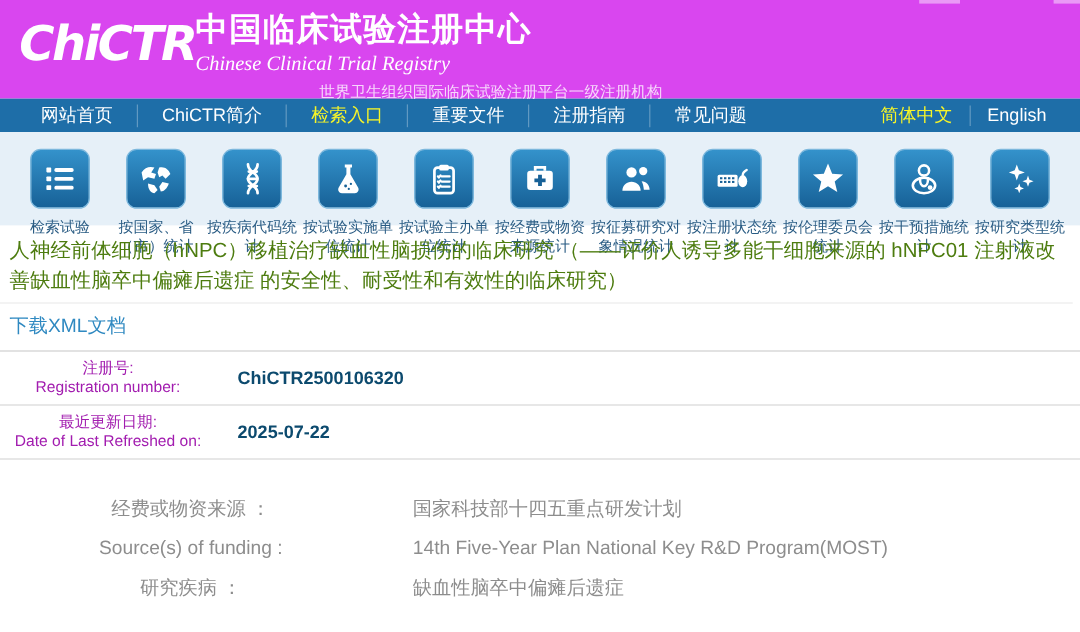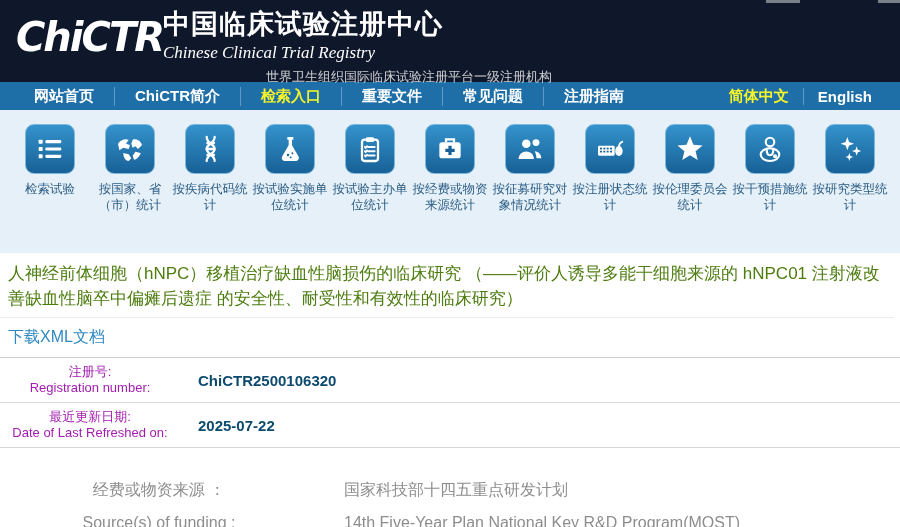--- a/index.html
+++ b/index.html
@@ -1,44 +1,44 @@
 <!DOCTYPE html>
 <html><head>
 <meta charset="utf-8">
 <style>
   * { margin:0; padding:0; box-sizing:border-box; }
   html,body { width:900px; height:527px; overflow:hidden; background:#fff;
     font-family:"Liberation Sans","DejaVu Sans",sans-serif; }
 
   
-  .header { position:relative; height:82px; background:#0f172a; color:#fff; }
+  .header { position:relative; height:82px; background:#d946ef; color:#fff; }
   .logo { position:absolute; left:16px; top:14px; font-family:"DejaVu Sans",sans-serif;
     font-weight:bold; font-style:italic; font-size:40px; letter-spacing:-2px; }
   .head-text { position:absolute; left:163px; top:6px; }
   .head-zh { font-size:27px; font-weight:bold; letter-spacing:1px; }
   .head-en { font-family:"Liberation Serif","DejaVu Serif",serif; font-style:italic;
     font-size:17px; margin-top:1px; }
   .head-sub { font-size:13px; color:rgba(255,255,255,.78); margin-top:5px; margin-left:103px; }
   .top-frag { position:absolute; top:0; height:3px; background:rgba(255,255,255,.45); }
   .frag1 { left:766px; width:34px; }
   .frag2 { left:878px; width:22px; }
 
   
   .nav { height:28px; background:#1e6ea8; display:flex; align-items:center;
-    color:#fff; font-size:15px; font-weight:bold; padding:0 14px; }
+    color:#fff; font-size:15px; font-weight:normal; padding:0 14px; }
   .nav-item { padding:0 20px; cursor:pointer; border-left:1px solid rgba(255,255,255,.3); }
   .nav-item:first-child { border-left:none; }
   .nav-item.active { color:#f7f527; }
   .nav-spacer { flex:1; }
   .lang-item { padding:0 14px; cursor:pointer; }
   .lang-zh { color:#f7f527; }
   .lang-en { border-left:1px solid rgba(255,255,255,.3); }
 
   
-  .iconrow { height:143px; background:#e6f0f8; display:flex; justify-content:space-between;
+  .iconrow { height:78px; background:#e6f0f8; display:flex; justify-content:space-between;
     padding:14px 10px 0 10px; }
   .qitem { width:80px; display:flex; flex-direction:column; align-items:center; cursor:pointer; }
   .tile { width:50px; height:50px; border-radius:9px; border:1px solid #7db8dd;
     background:linear-gradient(180deg,#3492cb,#176197); display:flex;
     align-items:center; justify-content:center; flex-shrink:0; }
   .tile svg { width:32px; height:32px; }
   .qlabel { margin-top:7px; font-size:12.5px; line-height:16px; color:#2a5c84;
     text-align:center; }
 
   
@@ -72,22 +72,22 @@
   </div>
   <div class="top-frag frag1"></div>
   <div class="top-frag frag2"></div>
 </div>
 
 <div class="nav">
   <div class="nav-item">网站首页</div>
   <div class="nav-item">ChiCTR简介</div>
   <div class="nav-item active">检索入口</div>
   <div class="nav-item">重要文件</div>
+  <div class="nav-item">注册指南</div>
   <div class="nav-item">常见问题</div>
-  <div class="nav-item">注册指南</div>
   <div class="nav-spacer"></div>
   <div class="lang-item lang-zh">简体中文</div>
   <div class="lang-item lang-en">English</div>
 </div>
 
 <div class="iconrow">
 
   <div class="qitem">
     <div class="tile">
       <svg viewBox="0 0 24 24">

